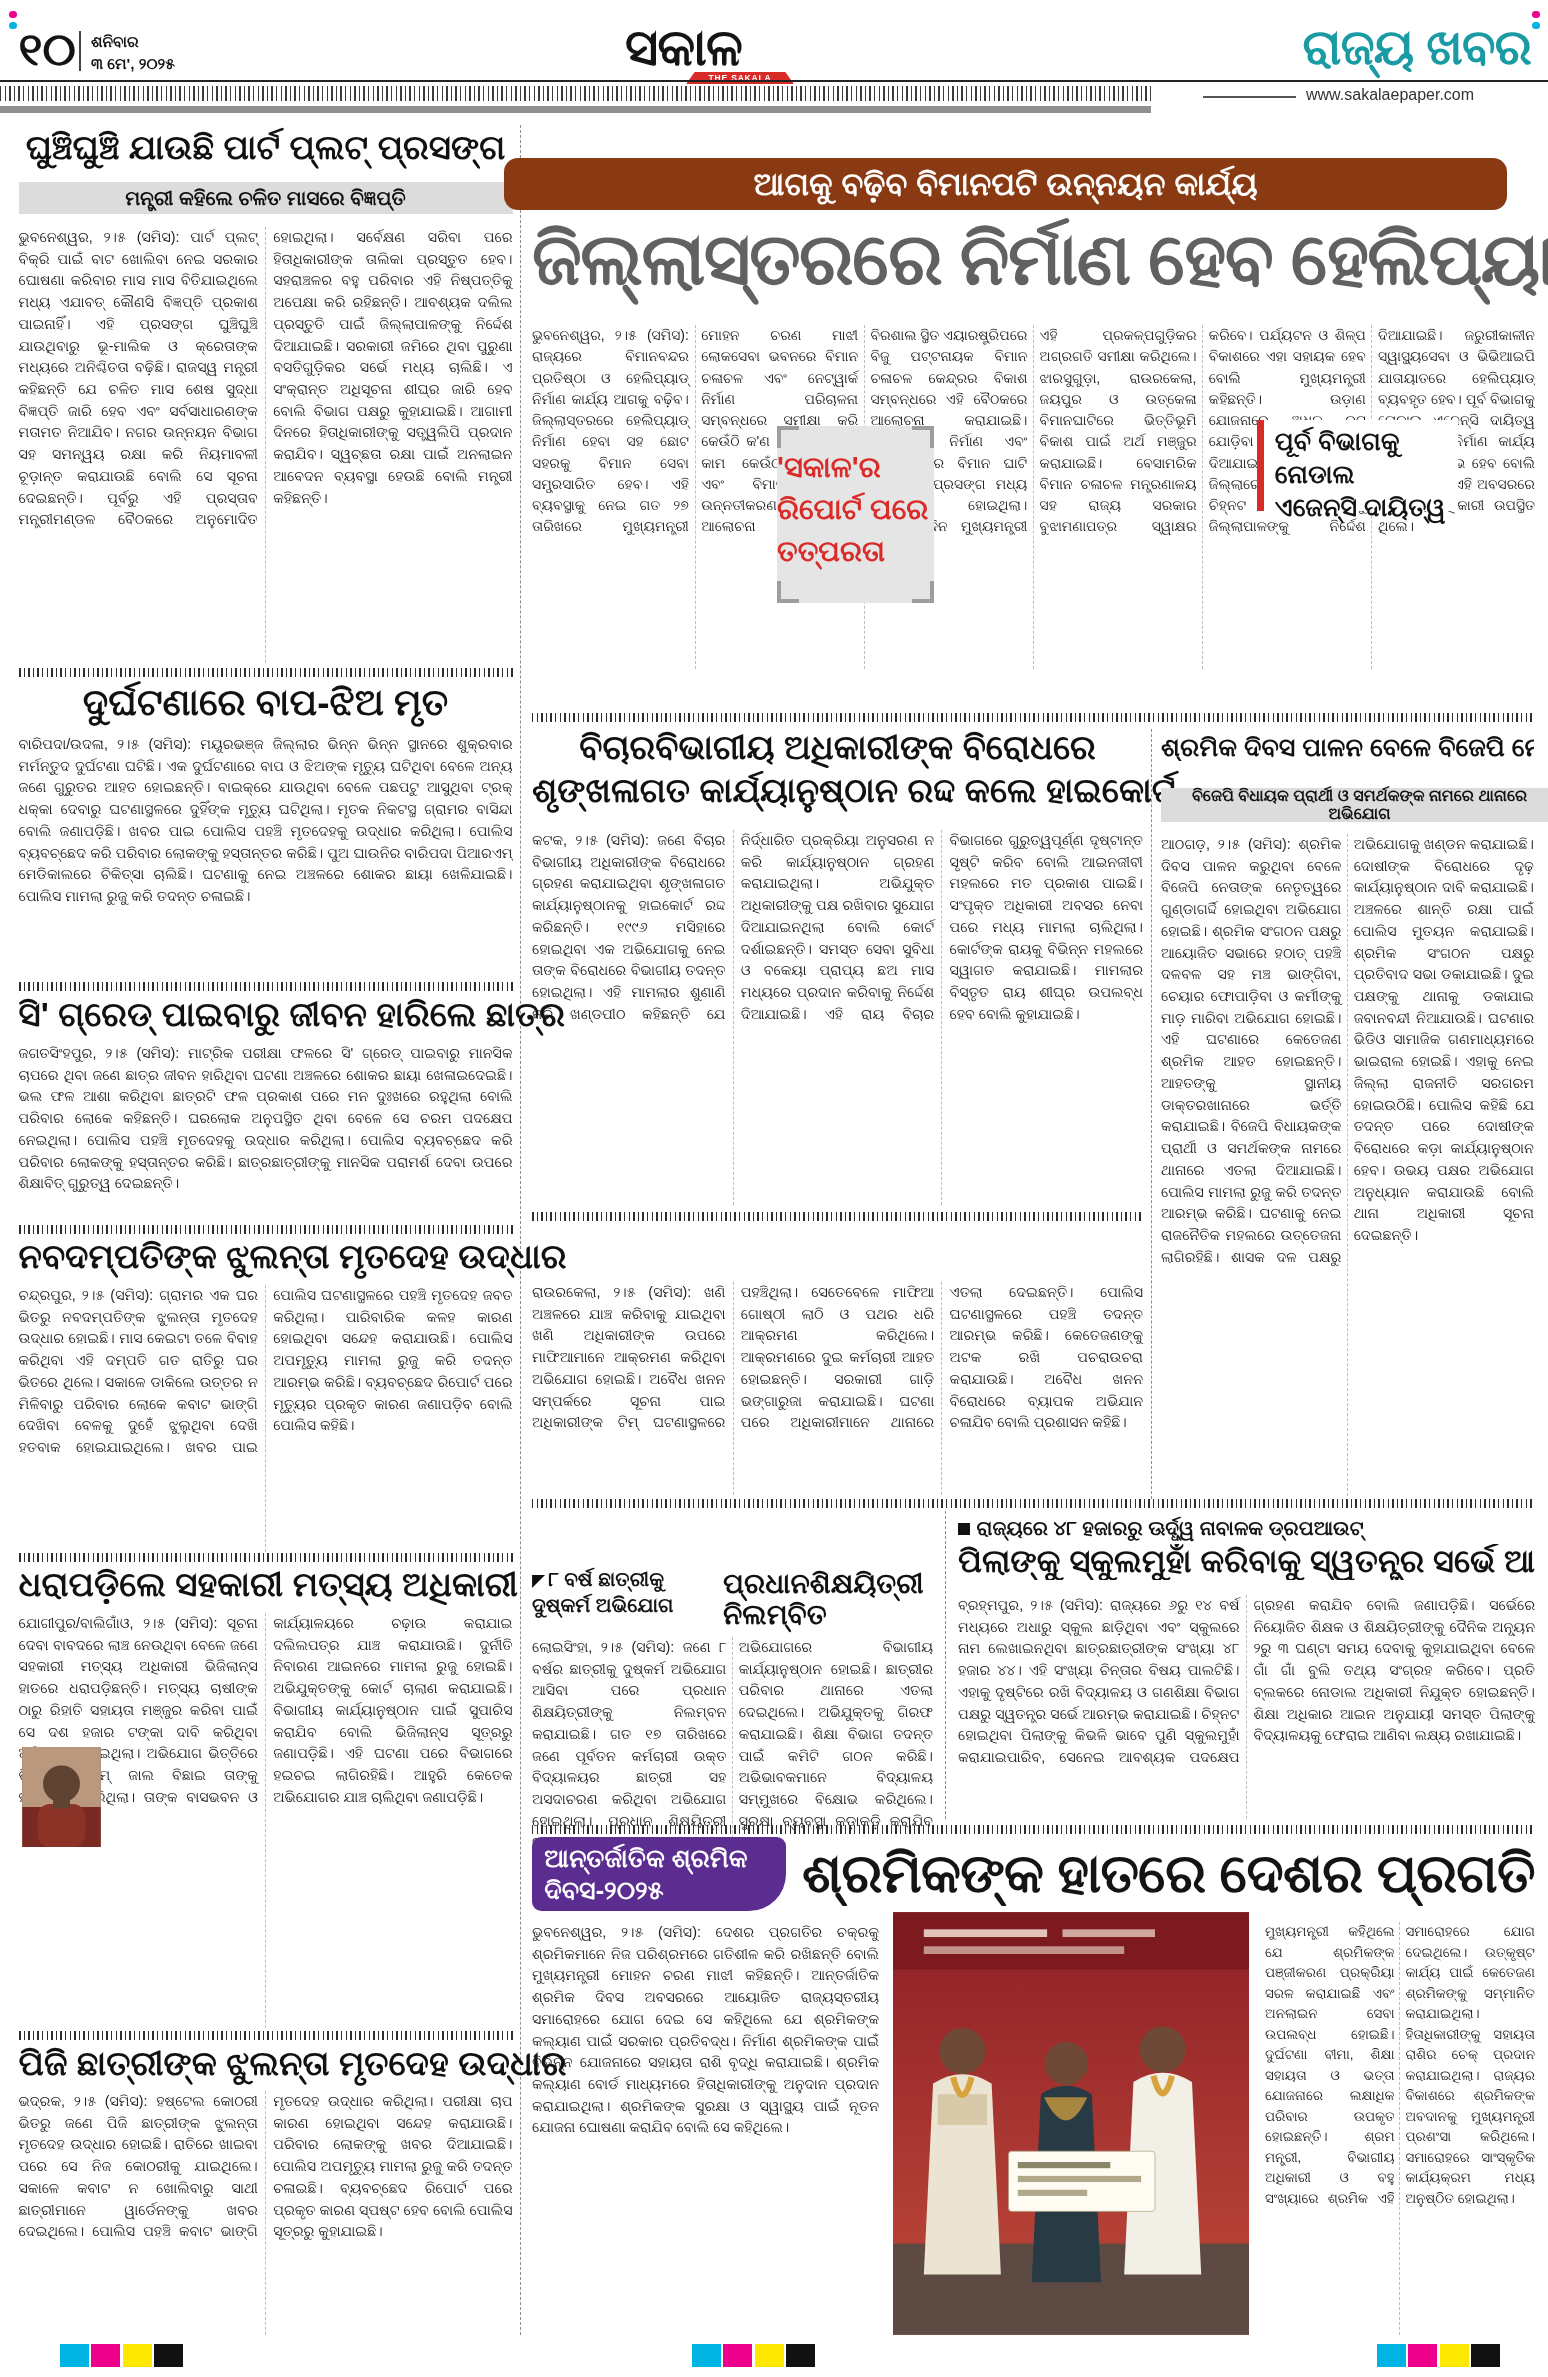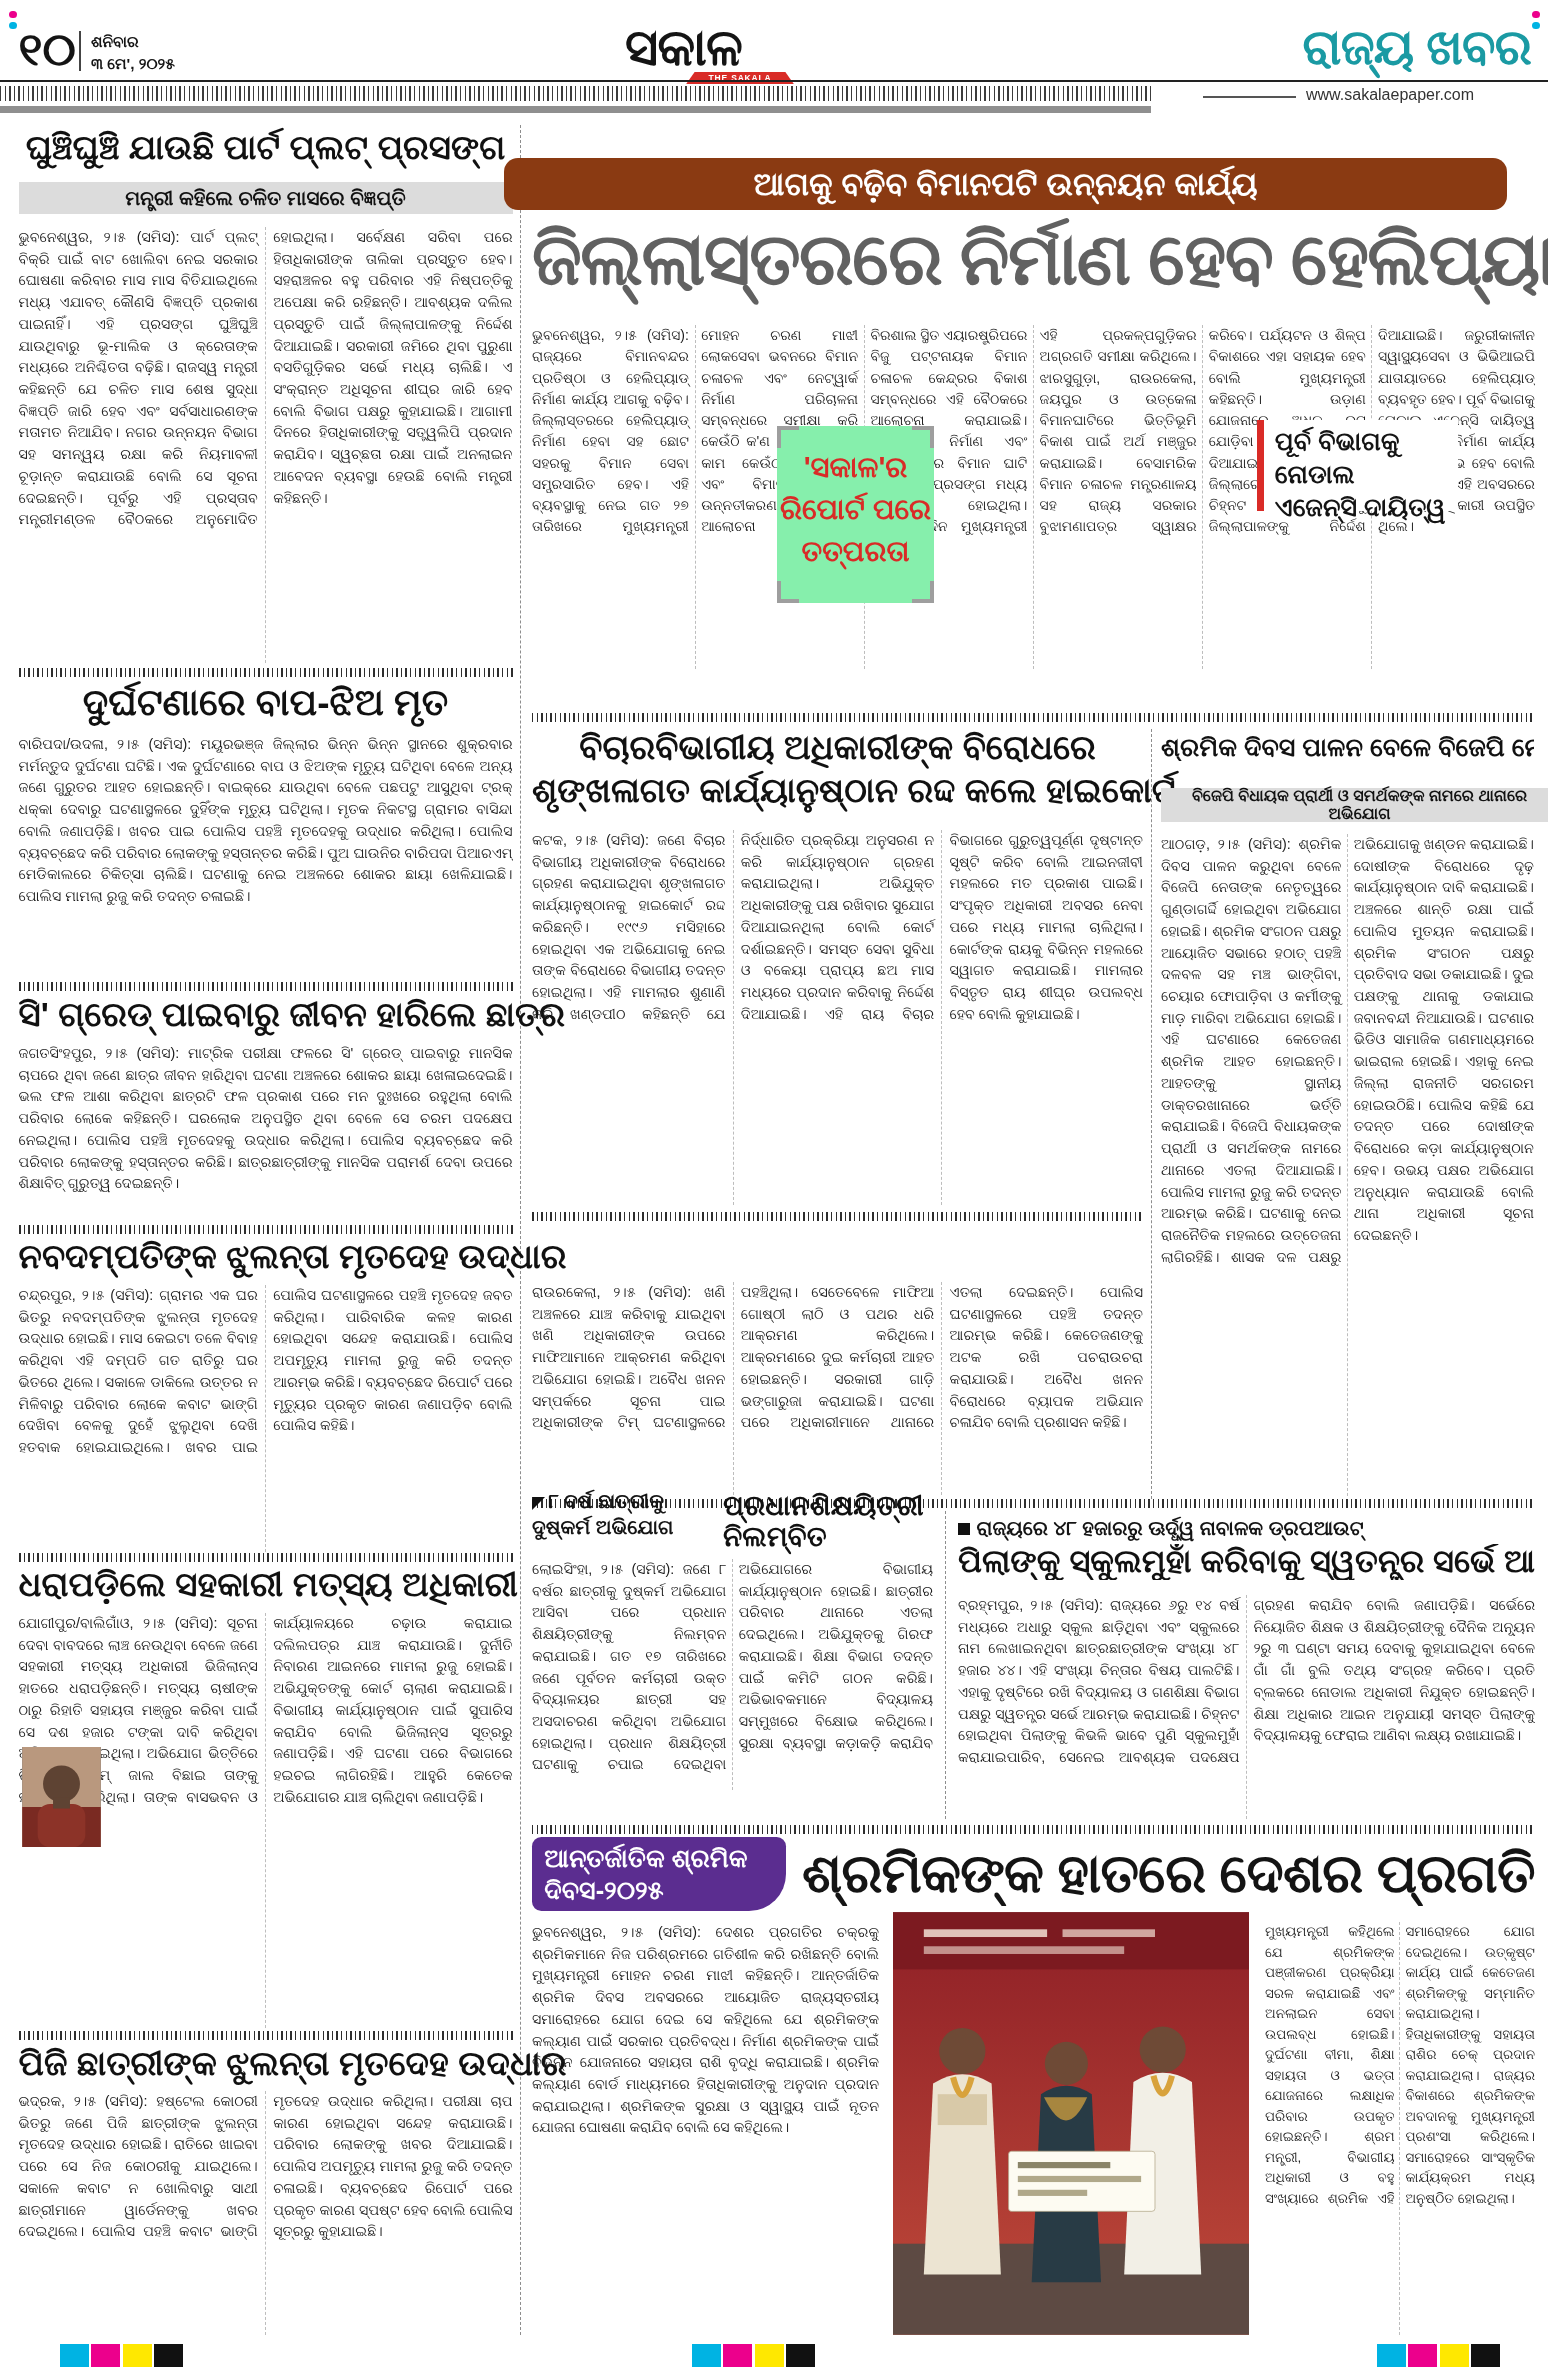--- a/index.html
+++ b/index.html
@@ -33,21 +33,21 @@
            display:flex;align-items:center;justify-content:center}
   .body-text{font-size:14.3px;line-height:1.52;text-align:justify;color:#1c1c1c;overflow:hidden}
   .cols2{column-count:2;column-gap:15.4px;column-rule:0.8px dashed #bdbdbd}
   .cols3{column-count:3;column-gap:15.4px;column-rule:0.8px dashed #bdbdbd}
   .cols6{column-count:6;column-gap:12.3px;column-rule:0.8px dashed #bdbdbd}
   
   .kicker{background:var(--brown);color:#fff;font-weight:bold;font-size:32px;text-align:center;
           border-radius:14px;display:flex;align-items:center;justify-content:center}
   .mainhead{font-size:72px;font-weight:bold;color:var(--grayhead);text-align:center;
             letter-spacing:-1.5px;line-height:1.05;white-space:nowrap}
-  .rbox{background:#86efac;text-align:center;padding-top:20px}
+  .rbox{background:#e5e5e5;text-align:left;padding-top:20px}
   .rbox .line{color:var(--red);font-size:29px;font-weight:bold;line-height:1.45}
   .cn{position:absolute;width:21.6px;height:21.6px}
   .cn.tl{left:0;top:0;border-left:4.6px solid #9e9e9e;border-top:4.6px solid #9e9e9e}
   .cn.tr{right:0;top:0;border-right:4.6px solid #9e9e9e;border-top:4.6px solid #9e9e9e}
   .cn.bl{left:0;bottom:0;border-left:4.6px solid #9e9e9e;border-bottom:4.6px solid #9e9e9e}
   .cn.br{right:0;bottom:0;border-right:4.6px solid #9e9e9e;border-bottom:4.6px solid #9e9e9e}
   .sidenote{background:#fff;border-left:7.7px solid var(--red);padding:4.6px 0 0 10.8px;
             font-size:25.4px;font-weight:bold;line-height:1.3}
   
   .kicker-sm{font-size:20px;font-weight:bold;line-height:1.3}
@@ -156,21 +156,21 @@
 
   <div class="abs tick" style="left:532px;top:1212px;width:611px"></div>
   <div class="abs body-text cols3" style="left:532px;top:1282px;width:611px;height:213px">ରାଉରକେଲା, ୨।୫ (ସମିସ): ଖଣି ଅଞ୍ଚଳରେ ଯାଞ୍ଚ କରିବାକୁ ଯାଇଥିବା ଖଣି ଅଧିକାରୀଙ୍କ ଉପରେ ମାଫିଆମାନେ ଆକ୍ରମଣ କରିଥିବା ଅଭିଯୋଗ ହୋଇଛି। ଅବୈଧ ଖନନ ସମ୍ପର୍କରେ ସୂଚନା ପାଇ ଅଧିକାରୀଙ୍କ ଟିମ୍ ଘଟଣାସ୍ଥଳରେ ପହଞ୍ଚିଥିଲା। ସେତେବେଳେ ମାଫିଆ ଗୋଷ୍ଠୀ ଲାଠି ଓ ପଥର ଧରି ଆକ୍ରମଣ କରିଥିଲେ। ଆକ୍ରମଣରେ ଦୁଇ କର୍ମଚାରୀ ଆହତ ହୋଇଛନ୍ତି। ସରକାରୀ ଗାଡ଼ି ଭଙ୍ଗାରୁଜା କରାଯାଇଛି। ଘଟଣା ପରେ ଅଧିକାରୀମାନେ ଥାନାରେ ଏତଲା ଦେଇଛନ୍ତି। ପୋଲିସ ଘଟଣାସ୍ଥଳରେ ପହଞ୍ଚି ତଦନ୍ତ ଆରମ୍ଭ କରିଛି। କେତେଜଣଙ୍କୁ ଅଟକ ରଖି ପଚରାଉଚରା କରାଯାଉଛି। ଅବୈଧ ଖନନ ବିରୋଧରେ ବ୍ୟାପକ ଅଭିଯାନ ଚଳାଯିବ ବୋଲି ପ୍ରଶାସନ କହିଛି।</div>
 
   <div class="abs hl" style="left:1161px;top:733px;width:373px;font-size:25.4px;white-space:nowrap;overflow:hidden">ଶ୍ରମିକ ଦିବସ ପାଳନ ବେଳେ ବିଜେପି ନେତାଙ୍କ ଗୁଣ୍ଡାଗର୍ଦ୍ଦି</div>
   <div class="abs deckbar" style="left:1161px;top:788px;width:397px;height:34px;font-size:16px">ବିଜେପି ବିଧାୟକ ପ୍ରାର୍ଥୀ ଓ ସମର୍ଥକଙ୍କ ନାମରେ ଥାନାରେ ଅଭିଯୋଗ</div>
   <div class="abs body-text cols2" style="left:1161px;top:834px;width:373px;height:662px;column-gap:12.3px">ଆଠଗଡ଼, ୨।୫ (ସମିସ): ଶ୍ରମିକ ଦିବସ ପାଳନ କରୁଥିବା ବେଳେ ବିଜେପି ନେତାଙ୍କ ନେତୃତ୍ୱରେ ଗୁଣ୍ଡାଗର୍ଦ୍ଦି ହୋଇଥିବା ଅଭିଯୋଗ ହୋଇଛି। ଶ୍ରମିକ ସଂଗଠନ ପକ୍ଷରୁ ଆୟୋଜିତ ସଭାରେ ହଠାତ୍ ପହଞ୍ଚି ଦଳବଳ ସହ ମଞ୍ଚ ଭାଙ୍ଗିବା, ଚେୟାର ଫୋପାଡ଼ିବା ଓ କର୍ମୀଙ୍କୁ ମାଡ଼ ମାରିବା ଅଭିଯୋଗ ହୋଇଛି। ଏହି ଘଟଣାରେ କେତେଜଣ ଶ୍ରମିକ ଆହତ ହୋଇଛନ୍ତି। ଆହତଙ୍କୁ ସ୍ଥାନୀୟ ଡାକ୍ତରଖାନାରେ ଭର୍ତ୍ତି କରାଯାଇଛି। ବିଜେପି ବିଧାୟକଙ୍କ ପ୍ରାର୍ଥୀ ଓ ସମର୍ଥକଙ୍କ ନାମରେ ଥାନାରେ ଏତଲା ଦିଆଯାଇଛି। ପୋଲିସ ମାମଲା ରୁଜୁ କରି ତଦନ୍ତ ଆରମ୍ଭ କରିଛି। ଘଟଣାକୁ ନେଇ ରାଜନୈତିକ ମହଲରେ ଉତ୍ତେଜନା ଲାଗିରହିଛି। ଶାସକ ଦଳ ପକ୍ଷରୁ ଅଭିଯୋଗକୁ ଖଣ୍ଡନ କରାଯାଇଛି। ଦୋଷୀଙ୍କ ବିରୋଧରେ ଦୃଢ଼ କାର୍ଯ୍ୟାନୁଷ୍ଠାନ ଦାବି କରାଯାଇଛି। ଅଞ୍ଚଳରେ ଶାନ୍ତି ରକ୍ଷା ପାଇଁ ପୋଲିସ ମୁତୟନ କରାଯାଇଛି। ଶ୍ରମିକ ସଂଗଠନ ପକ୍ଷରୁ ପ୍ରତିବାଦ ସଭା ଡକାଯାଇଛି। ଦୁଇ ପକ୍ଷଙ୍କୁ ଥାନାକୁ ଡକାଯାଇ ଜବାନବନ୍ଦୀ ନିଆଯାଉଛି। ଘଟଣାର ଭିଡିଓ ସାମାଜିକ ଗଣମାଧ୍ୟମରେ ଭାଇରାଲ ହୋଇଛି। ଏହାକୁ ନେଇ ଜିଲ୍ଲା ରାଜନୀତି ସରଗରମ ହୋଇଉଠିଛି। ପୋଲିସ କହିଛି ଯେ ତଦନ୍ତ ପରେ ଦୋଷୀଙ୍କ ବିରୋଧରେ କଡ଼ା କାର୍ଯ୍ୟାନୁଷ୍ଠାନ ହେବ। ଉଭୟ ପକ୍ଷର ଅଭିଯୋଗ ଅନୁଧ୍ୟାନ କରାଯାଉଛି ବୋଲି ଥାନା ଅଧିକାରୀ ସୂଚନା ଦେଇଛନ୍ତି।</div>
 
   <div class="abs tick" style="left:532px;top:1499px;width:1003px"></div>
 
-  <div class="abs" style="left:532px;top:1488px;width:401px;height:307px">
+  <div class="abs" style="left:532px;top:1566px;width:401px;height:307px">
     <div class="kicker-sm" style="position:absolute;left:0;top:0;width:185px">
       <span class="bullet-tri">◤</span><span>୮ ବର୍ଷ ଛାତ୍ରୀକୁ</span><br>
       <span>ଦୁଷ୍କର୍ମ ଅଭିଯୋଗ</span>
     </div>
     <div class="hl" style="position:absolute;left:191px;top:1.5px;width:210px;font-size:28px">ପ୍ରଧାନଶିକ୍ଷୟିତ୍ରୀ ନିଲମ୍ବିତ</div>
     <div class="body-text cols2" style="position:absolute;left:0;top:71px;width:401px;height:231px;column-gap:12.3px">ଲୋଇସିଂହା, ୨।୫ (ସମିସ): ଜଣେ ୮ ବର୍ଷର ଛାତ୍ରୀକୁ ଦୁଷ୍କର୍ମ ଅଭିଯୋଗ ଆସିବା ପରେ ପ୍ରଧାନ ଶିକ୍ଷୟିତ୍ରୀଙ୍କୁ ନିଲମ୍ବନ କରାଯାଇଛି। ଗତ ୧୭ ତାରିଖରେ ଜଣେ ପୂର୍ବତନ କର୍ମଚାରୀ ଉକ୍ତ ବିଦ୍ୟାଳୟର ଛାତ୍ରୀ ସହ ଅସଦାଚରଣ କରିଥିବା ଅଭିଯୋଗ ହୋଇଥିଲା। ପ୍ରଧାନ ଶିକ୍ଷୟିତ୍ରୀ ଘଟଣାକୁ ଚପାଇ ଦେଇଥିବା ଅଭିଯୋଗରେ ବିଭାଗୀୟ କାର୍ଯ୍ୟାନୁଷ୍ଠାନ ହୋଇଛି। ଛାତ୍ରୀର ପରିବାର ଥାନାରେ ଏତଲା ଦେଇଥିଲେ। ଅଭିଯୁକ୍ତକୁ ଗିରଫ କରାଯାଇଛି। ଶିକ୍ଷା ବିଭାଗ ତଦନ୍ତ ପାଇଁ କମିଟି ଗଠନ କରିଛି। ଅଭିଭାବକମାନେ ବିଦ୍ୟାଳୟ ସମ୍ମୁଖରେ ବିକ୍ଷୋଭ କରିଥିଲେ। ସୁରକ୍ଷା ବ୍ୟବସ୍ଥା କଡ଼ାକଡ଼ି କରାଯିବ ବୋଲି ପ୍ରଶାସନ ପ୍ରତିଶ୍ରୁତି ଦେଇଛି।</div>
   </div>
 
   <div class="abs" style="left:958px;top:1515px;width:577px;height:307px">
     <div class="kicker-sm" style="position:absolute;left:0;top:0;width:577px;white-space:nowrap">

